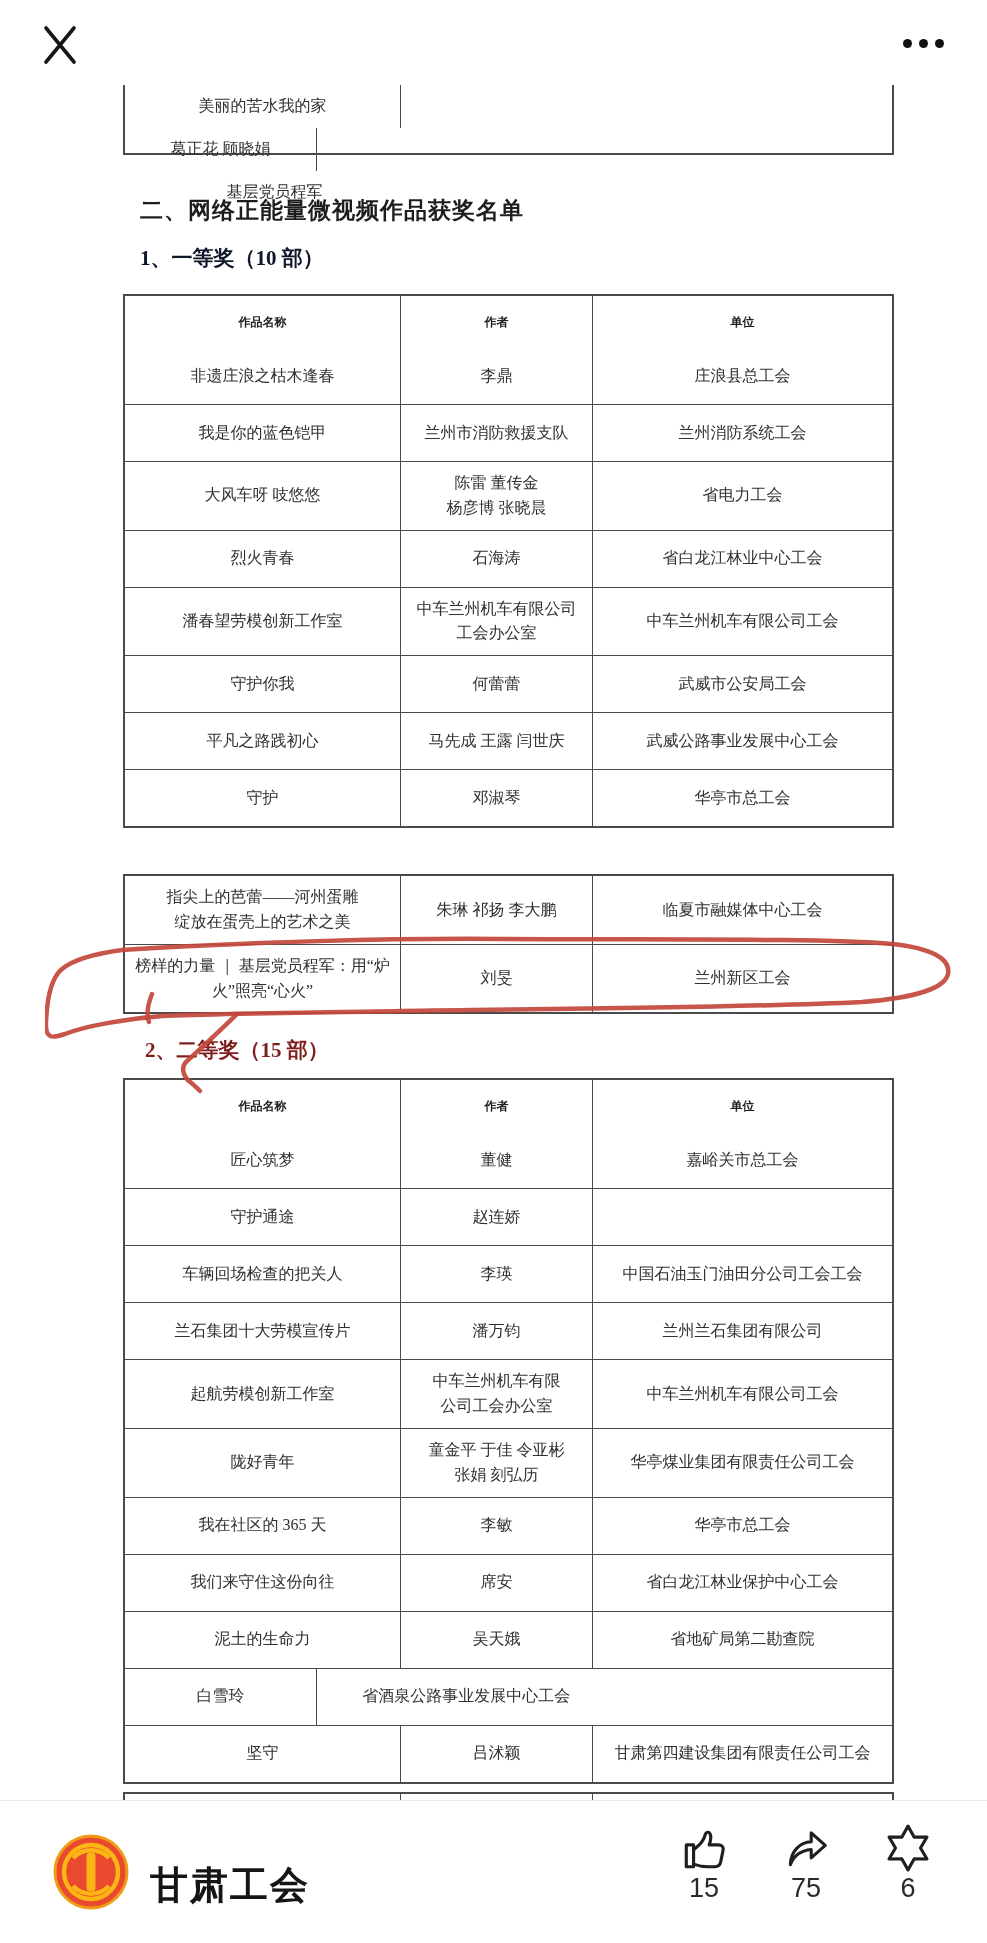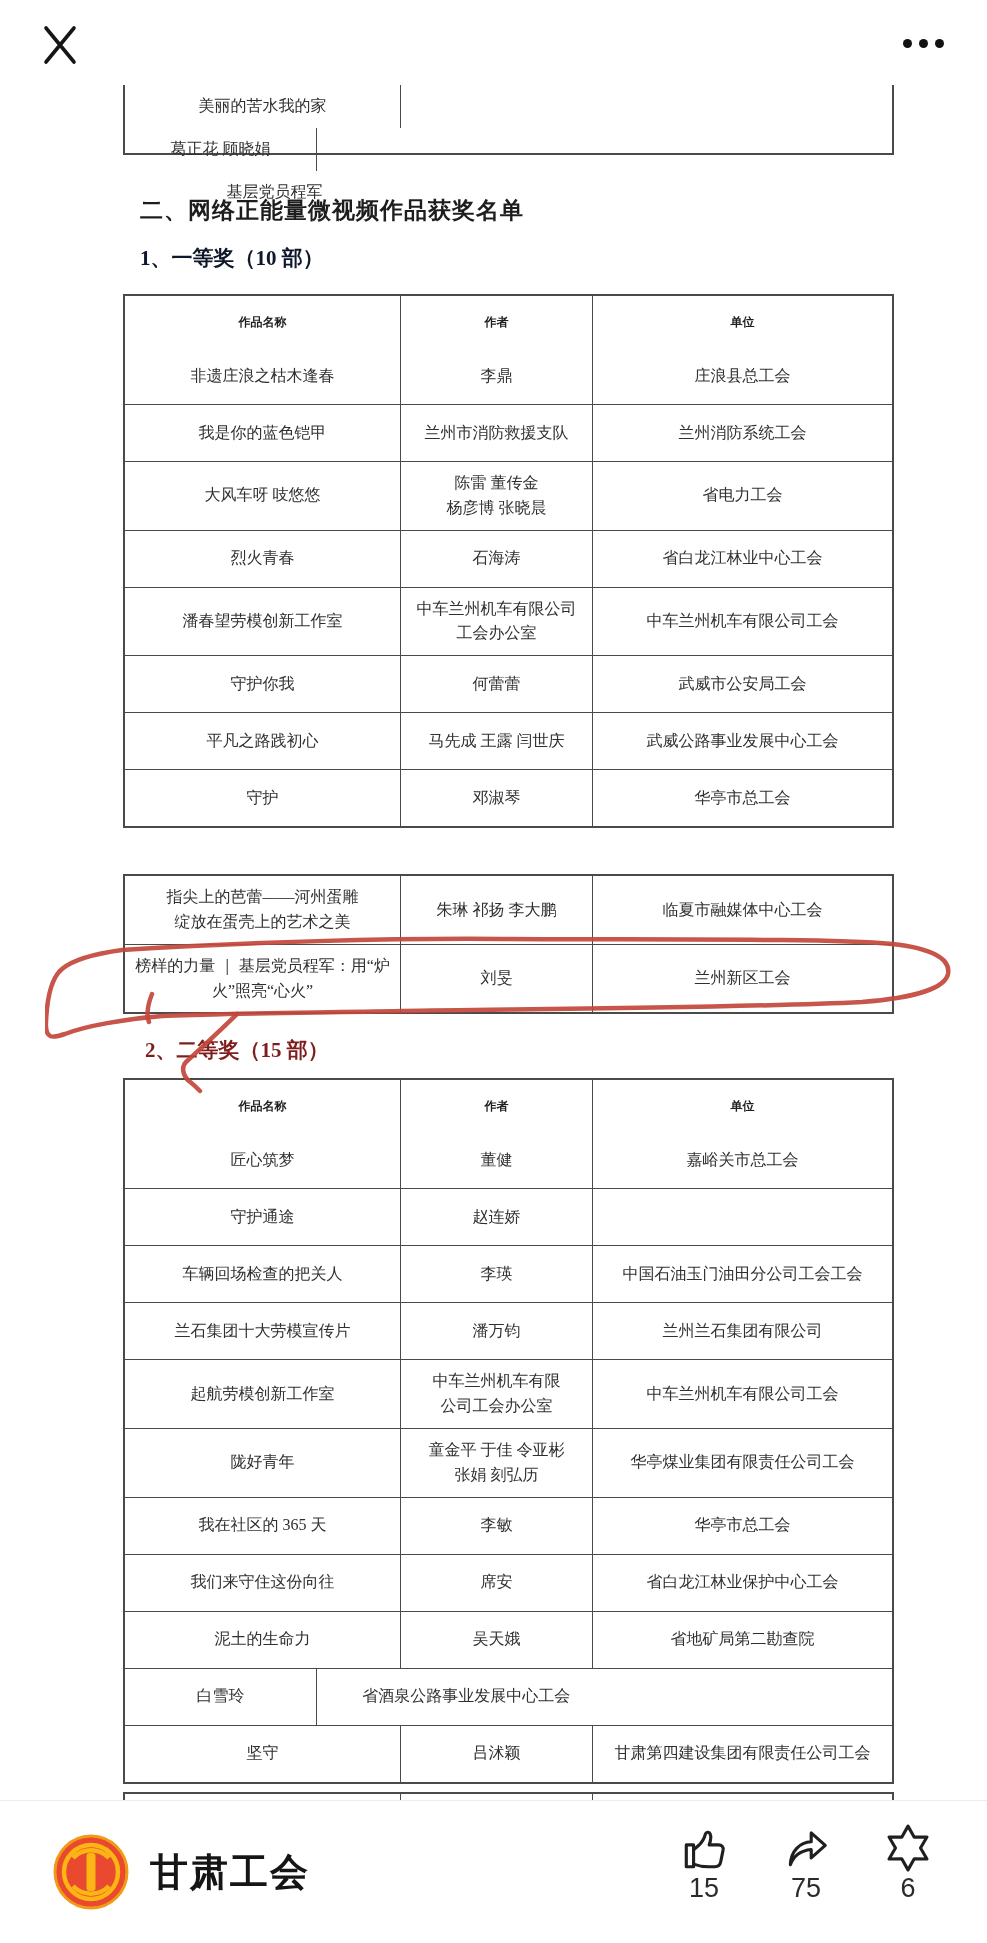--- a/index.html
+++ b/index.html
@@ -53,21 +53,21 @@
     pointer-events:none;z-index:5;
   }
   .annotation path{stroke:var(--ann,#c2473b);stroke-width:4.5;fill:none;
     stroke-linecap:round;stroke-linejoin:round;opacity:.92;}
   
   .footer{
     position:absolute;left:0;bottom:0;width:987px;height:142px;background:#fff;
     border-top:1px solid #ececec;
     font-family:"Liberation Sans","DejaVu Sans",sans-serif;
   }
-  .account{position:absolute;left:52px;top:32px;display:flex;align-items:center;gap:20px;cursor:pointer;}
+  .account{position:absolute;left:52px;top:32px;display:flex;align-items:flex-end;gap:20px;cursor:pointer;}
   .account-name{font-size:38px;font-weight:700;color:#151515;letter-spacing:2px;}
   .actions{position:absolute;right:54px;top:22px;display:flex;gap:52px;}
   .action{display:flex;flex-direction:column;align-items:center;gap:0;cursor:pointer;}
   .action svg{display:block;}
   .action .cnt{font-size:27px;color:#2b2b2b;}
   .oicon{stroke:#1f1f1f;stroke-width:3;fill:none;stroke-linecap:round;stroke-linejoin:round;}
 </style>
 </head>
 <body>
 

